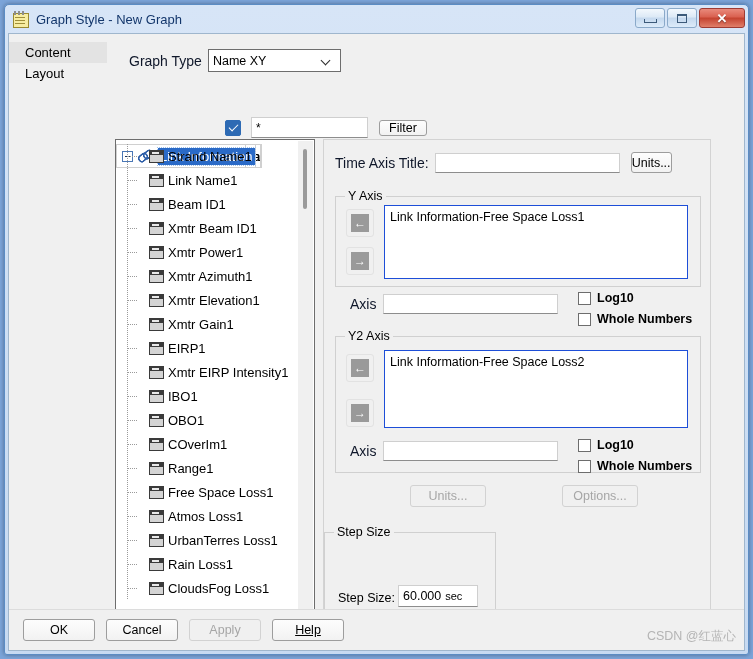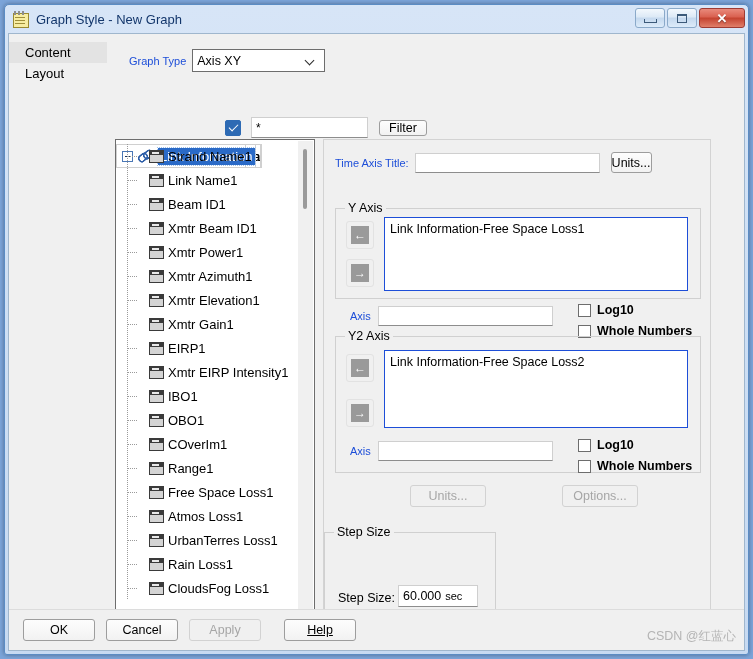--- a/index.html
+++ b/index.html
@@ -170,22 +170,22 @@
   }
 
   
   .row-graphtype {
     position: absolute;
     left: 18px; top: 15px;
     display: flex;
     align-items: center;
   }
   .label {
-    font-size: 11px;
-    color: #1d4ed8;
+    font-size: 14px;
+    color: #0f172a;
     white-space: nowrap;
   }
   .combo {
     margin-left: 6px;
     width: 133px; height: 23px;
     background: #fff;
     border: 1px solid #6d6d6d;
     box-sizing: border-box;
     display: flex;
     align-items: center;
@@ -418,21 +418,21 @@
     box-sizing: border-box;
   }
   .group > .gtitle {
     position: absolute;
     left: 9px; top: -8px;
     background: #f0f0f0;
     padding: 0 3px;
     font-size: 12.5px;
     color: #000;
   }
-  #group-yaxis { left: 11px; top: 56px; width: 366px; height: 91px; margin-top: 12px; }
+  #group-yaxis { left: 11px; top: 56px; width: 366px; height: 91px; }
   #group-y2axis { left: 11px; top: 196px; width: 366px; height: 137px; }
   #group-stepsize { left: 0; top: 392px; width: 172px; height: 88px; }
 
   .arrow-btn {
     position: absolute;
     width: 28px; height: 28px;
     background: #f0f0f0;
     border: 1px solid #e2e2e2;
     border-radius: 3px;
     box-sizing: border-box;
@@ -503,21 +503,21 @@
     border-top: 1px solid #dcdcdc;
   }
   .bbtn {
     position: absolute;
     top: 9px;
     width: 72px; height: 22px;
   }
   #ok-button { left: 14px; }
   #cancel-button { left: 97px; }
   #apply-button { left: 180px; }
-  #help-button { left: 275px; text-decoration: underline; }
+  #help-button { left: 263px; text-decoration: underline; }
 
   .watermark {
     position: absolute;
     right: 8px; bottom: 5px;
     font-size: 12.5px;
     color: #b4b4b4;
     white-space: nowrap;
   }
 </style>
 </head>
@@ -552,21 +552,21 @@
         <div class="nav-item selected">Content</div>
         <div class="nav-item">Layout</div>
         <div class="nav-splitter"></div>
       </div>
 
       <div class="content">
 
         <div class="row-graphtype">
           <div class="label">Graph Type</div>
           <div class="combo">
-            <div class="val">Axis XY</div>
+            <div class="val">Name XY</div>
             <div class="chev"></div>
           </div>
         </div>
 
         <div class="row-filter">
           <div class="chk-blue"></div>
           <div class="txtbox filter-input" placeholder="">*</div>
           <div class="btn filter-btn">Filter</div>
         </div>
 

